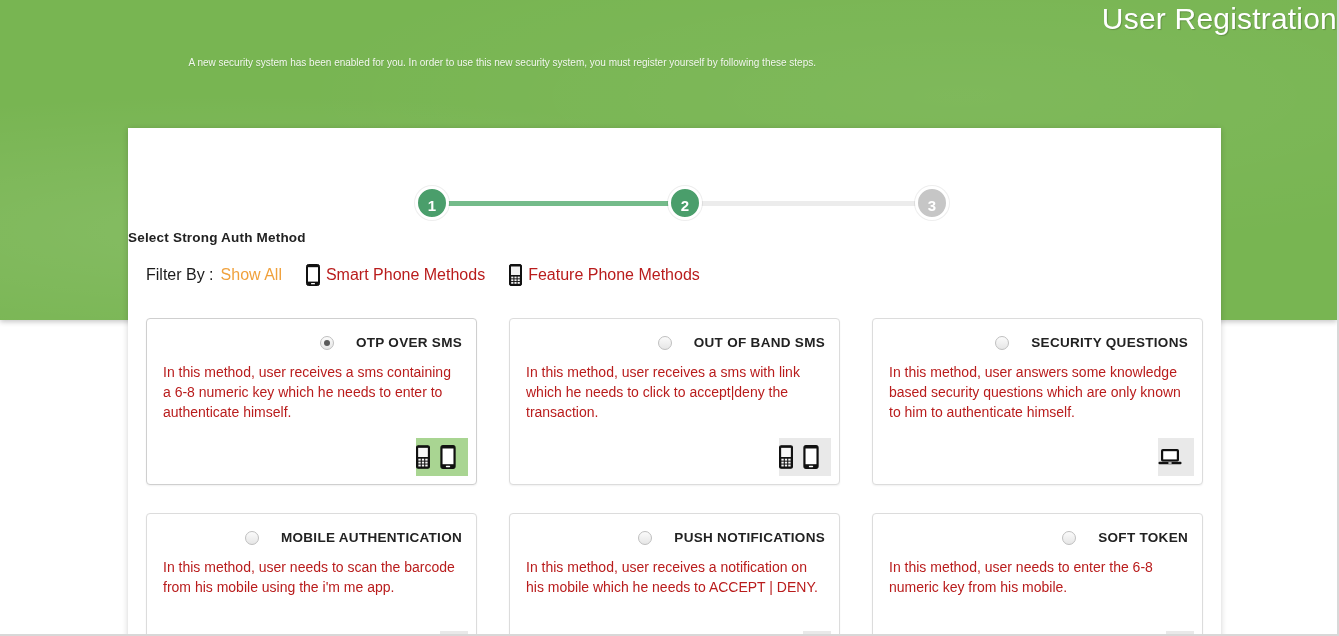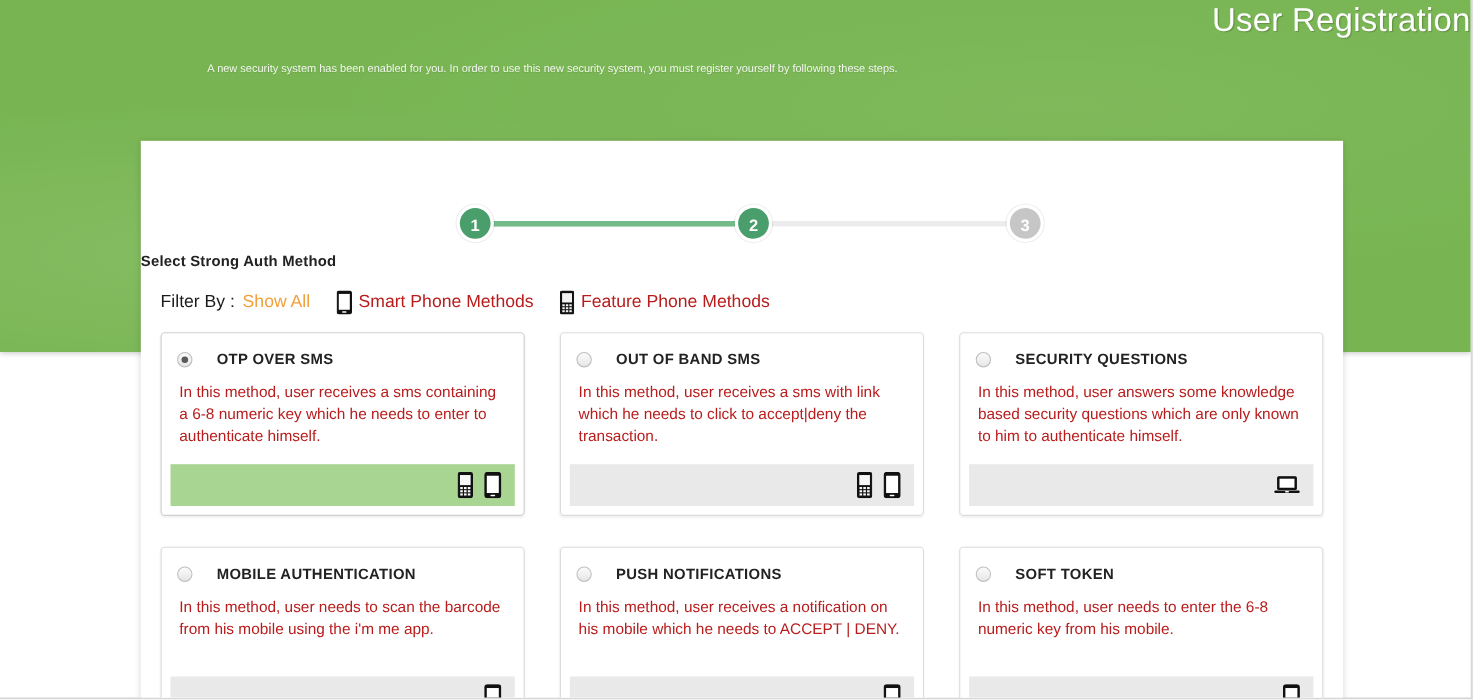--- a/index.html
+++ b/index.html
@@ -112,21 +112,21 @@
     left: 0; right: 0;
     text-align: left;
     font-size: 13.5px;
     font-weight: bold;
     color: #222222;
     letter-spacing: .2px;
   }
 
   
   .filter-bar {
-    margin: 36px 0 0 18px;
+    margin: 36px 0 16px 18px;
     display: flex;
     align-items: center;
     font-size: 16px;
     color: #222222;
     height: 26px;
   }
   .filter-label { color: #1b1b1b; }
   .filter-showall {
     color: #f0a13c;
     margin-left: 7px;
@@ -153,20 +153,21 @@
   }
   .card {
     width: 331px;
     margin: 0 32px 28px 0;
     border: 1px solid #dcdcdc;
     border-radius: 4px;
     background: #ffffff;
     box-shadow: 0 1px 2px rgba(0,0,0,.06);
     display: flex;
     flex-direction: column;
+    align-items: flex-end;
   }
   .card.selected { border-color: #cfcfcf; }
   .card-head {
     display: flex;
     align-items: center;
     padding: 16px 14px 2px 14px;
   }
   .radio {
     width: 14px; height: 14px;
     border-radius: 50%;

